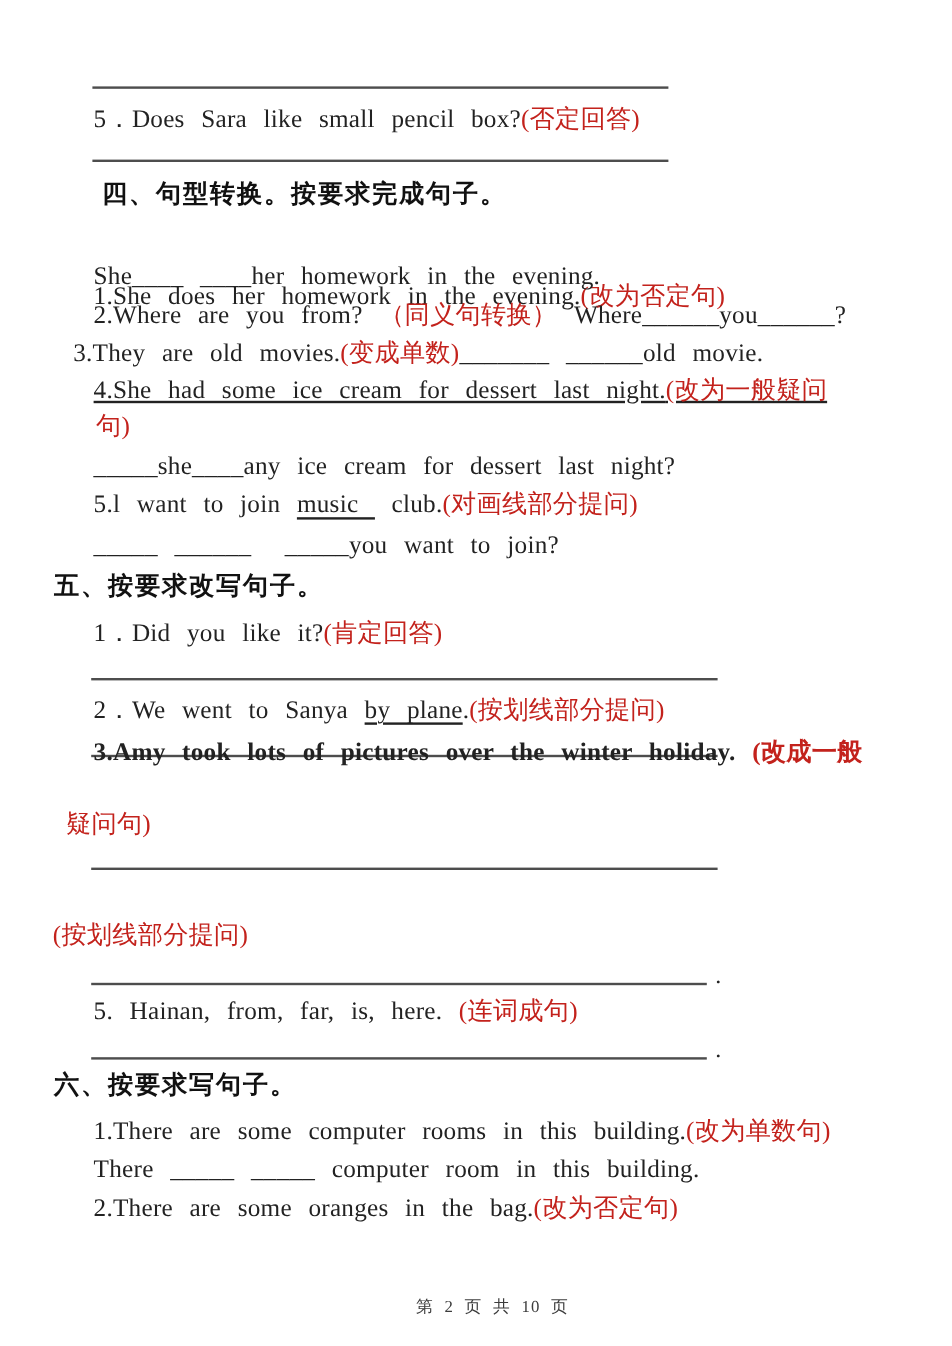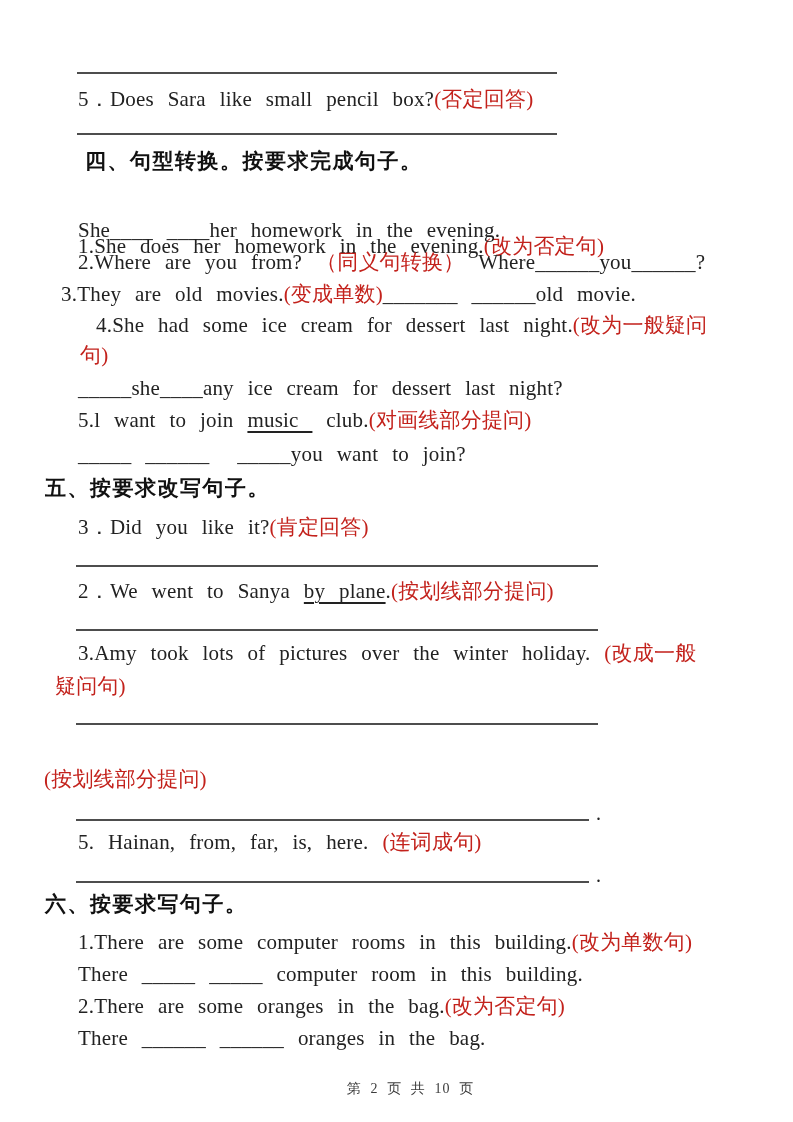--- a/index.html
+++ b/index.html
@@ -66,39 +66,38 @@
 <div id="page" style="width: 793px; height: 1122px; background: rgb(255, 255, 255);">
   <div class="footer" style="top: 1080px;">第 2 页 共 10 页</div>
 <div class="rule" style="width: 480px; top: 72px; left: 77px;"></div>
     <div class="textline" style="top: 86px; left: 78px;"><span class="seg">5．Does Sara like small pencil box?</span><span class="seg red">(否定回答)</span></div>
     <div class="rule" style="width: 480px; top: 133px; left: 77px;"></div>
     <div class="heading" style="top: 147px; left: 45px; margin-left: 40px;">四、句型转换。按要求完成句子。</div>
     <div class="textline" style="top: 185px; left: 78px; margin-top: 48px;"><span class="seg">1.She does her homework in the evening.</span><span class="seg red">(改为否定句)</span></div>
     <div class="textline" style="top: 217px; left: 78px;"><span class="seg">She____ ____her homework in the evening.</span></div>
     <div class="textline" style="top: 249px; left: 78px;"><span class="seg">2.Where are you from? </span><span class="seg red">（同义句转换）</span><span class="seg"> Where______you______?</span></div>
     <div class="textline" style="top: 281px; left: 61px;"><span class="seg">3.They are old movies.</span><span class="seg red">(变成单数)</span><span class="seg">_______ ______old movie.</span></div>
-    <div class="textline" style="top: 312px; left: 96px;"><span class="seg">4.She had some ice cream for dessert last night.</span><span class="seg red">(改为一般疑问</span></div>
+    <div class="textline" style="top: 312px; left: 78px; text-decoration: underline;"><span class="seg">4.She had some ice cream for dessert last night.</span><span class="seg red">(改为一般疑问</span></div>
     <div class="textline" style="top: 342px; left: 80px;"><span class="seg red">句)</span></div>
     <div class="textline" style="top: 375px; left: 78px;"><span class="seg">_____she____any ice cream for dessert last night?</span></div>
     <div class="textline" style="top: 407px; left: 78px;"><span class="seg">5.l want to join </span><span class="seg ul">music </span><span class="seg"> club.</span><span class="seg red">(对画线部分提问)</span></div>
     <div class="textline" style="top: 441px; left: 78px;"><span class="seg">_____ ______  _____you want to join?</span></div>
     <div class="heading" style="top: 474px; left: 45px;">五、按要求改写句子。</div>
-    <div class="textline" style="top: 514px; left: 78px;"><span class="seg">3．Did you like it?</span><span class="seg red">(肯定回答)</span></div>
+    <div class="textline" style="top: 514px; left: 78px;"><span class="seg">1．Did you like it?</span><span class="seg red">(肯定回答)</span></div>
     <div class="rule" style="width: 522px; top: 565px; left: 76px;"></div>
     <div class="textline" style="top: 578px; left: 78px; text-align: right;"><span class="seg">2．We went to Sanya </span><span class="seg ul">by plane</span><span class="seg">.</span><span class="seg red">(按划线部分提问)</span></div>
     <div class="rule" style="width: 522px; top: 629px; left: 76px;"></div>
-    <div class="textline" style="top: 640px; left: 78px;"><span class="seg">3.Amy took lots of pictures over the winter holiday. </span><span class="seg red">(改成一般</span></div>
+    <div class="textline" style="top: 613px; left: 78px; font-weight: bold;"><span class="seg">3.Amy took lots of pictures over the winter holiday. </span><span class="seg red">(改成一般</span></div>
     <div class="textline" style="top: 673px; left: 55px;"><span class="seg red">疑问句)</span></div>
     <div class="rule" style="width: 522px; top: 723px; left: 76px;"></div>
     <div class="textline" style="top: 766px; left: 44px;"><span class="seg red">(按划线部分提问)</span></div>
     <div class="rule" style="width: 513px; top: 819px; left: 76px;">
       <span class="rule-suffix">.</span>
     </div>
     <div class="textline" style="top: 829px; left: 78px;"><span class="seg">5. Hainan, from, far, is, here. </span><span class="seg red">(连词成句)</span></div>
     <div class="rule" style="width: 513px; top: 881px; left: 76px;">
       <span class="rule-suffix">.</span>
     </div>
     <div class="heading" style="top: 890px; left: 45px;">六、按要求写句子。</div>
     <div class="textline" style="top: 929px; left: 78px;"><span class="seg">1.There are some computer rooms in this building.</span><span class="seg red">(改为单数句)</span></div>
     <div class="textline" style="top: 961px; left: 78px;"><span class="seg">There _____ _____ computer room in this building.</span></div>
     <div class="textline" style="top: 993px; left: 78px;"><span class="seg">2.There are some oranges in the bag.</span><span class="seg red">(改为否定句)</span></div>
-    <div class="textline" style="top: 1025px; left: 78px;"><span class="seg">There ______ ______ oranges in the bag.</span></div>
   </div>
 
 </body></html>

